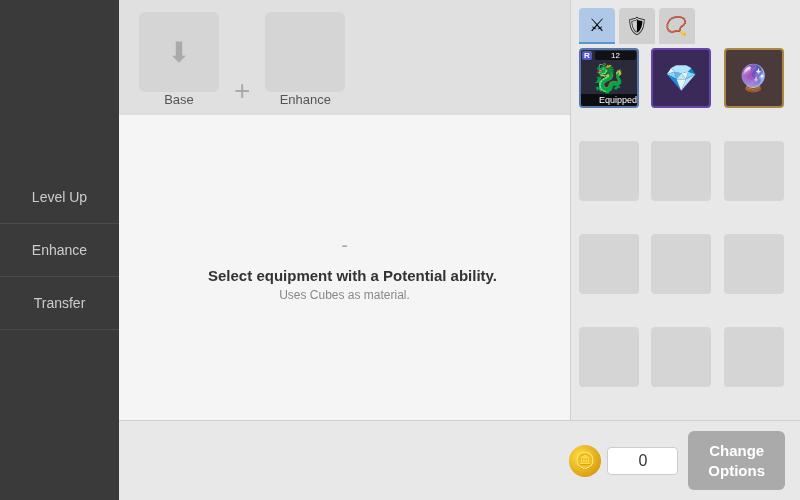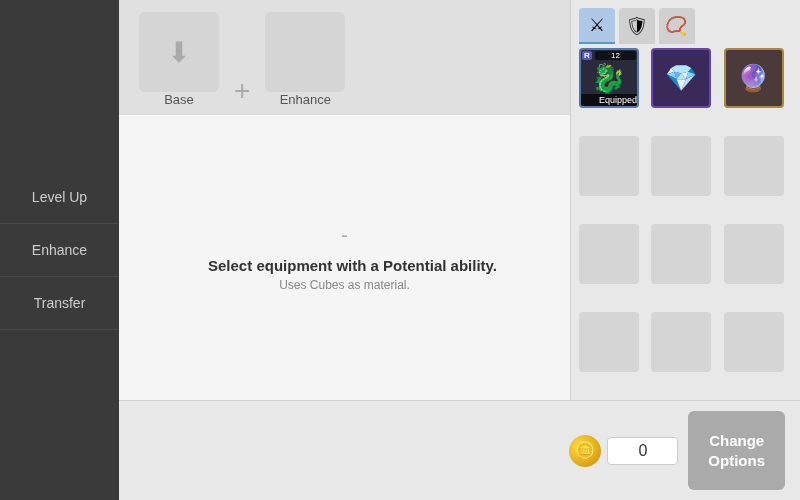--- a/index.html
+++ b/index.html
@@ -274,21 +274,21 @@
       padding: 4px 30px;
       text-align: center;
     }
 
     .change-btn {
       background: #aaaaaa;
       color: #fff;
       border: none;
       border-radius: 6px;
       font-size: 15px;
-      padding: 20px 20px;
+      padding: 10px 20px;
       cursor: pointer;
       font-weight: bold;
       line-height: 1.3;
       text-align: center;
     }
 
     
     .dragon-pixel {
       width: 100%;
       height: 100%;

